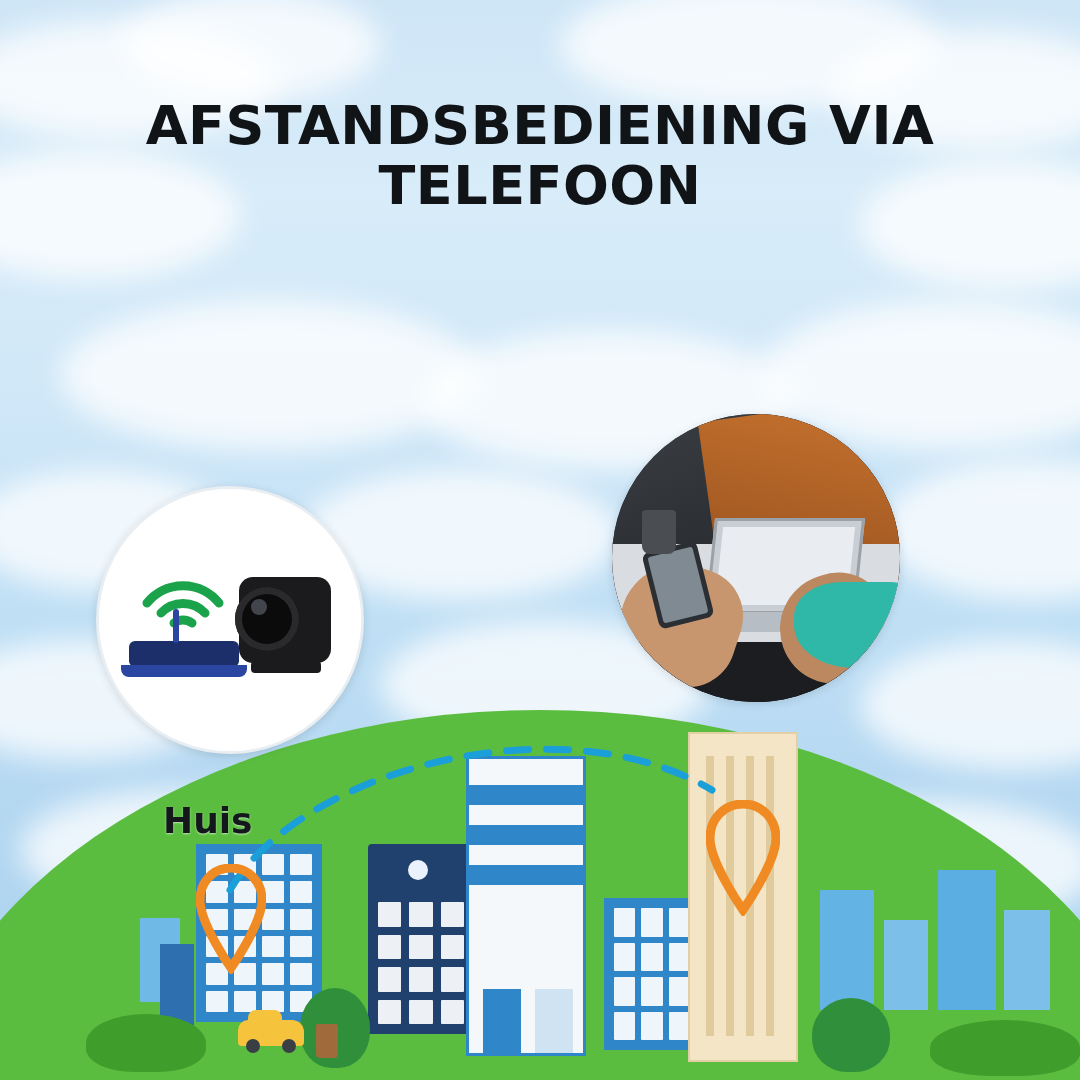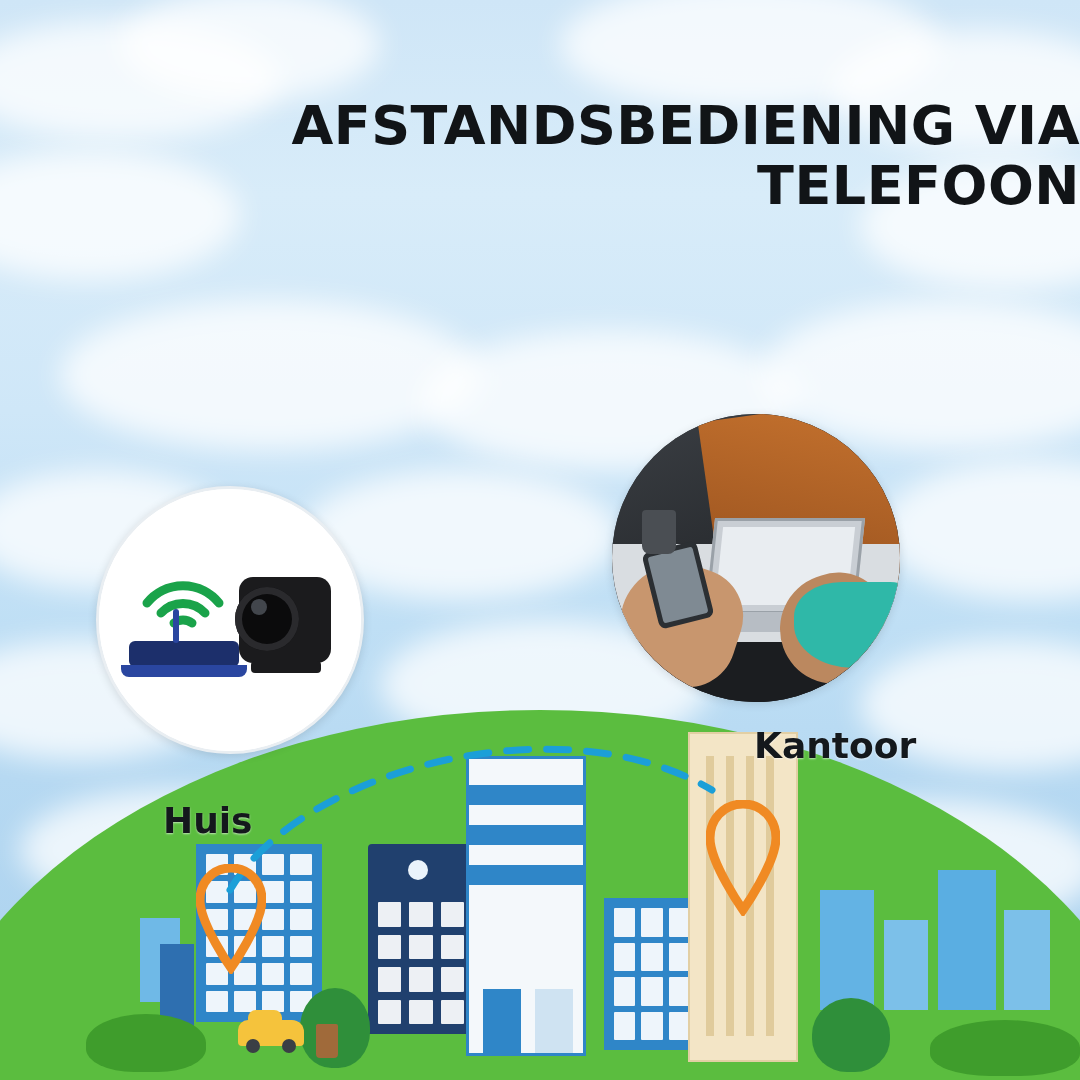--- a/index.html
+++ b/index.html
@@ -24,21 +24,21 @@
     filter: blur(6px);
   }
   .cloud.soft { filter: blur(14px); background: rgba(255,255,255,0.75); }
 
   
   .headline {
     position: absolute;
     top: 96px;
     left: 0;
     width: 1080px;
-    text-align: right;
+    text-align: center;
     font-size: 54px;
     font-weight: 700;
     letter-spacing: 0.5px;
     color: #111417;
     line-height: 1.12;
   }
   .subhead {
     position: absolute;
     top: 205px;
     left: 28px;
@@ -288,15 +288,14 @@
     </div>
 
     <div style="position:absolute; left:30px; top:96px; width:34px; height:44px; background:#4a4e53; border-radius:4px 4px 8px 8px;"></div>
 
     <div style="position:absolute; right:10px; top:160px; width:110px; height:110px; background:#bb885f; border-radius:50% 45% 45% 50%; transform:rotate(-20deg);"></div>
 
     <div style="position:absolute; right:-14px; bottom:34px; width:120px; height:86px; background:#2fb8a8; border-radius:40% 20% 10% 50%;"></div>
   </div>
 
   <div class="label label-huis">Huis</div>
-  <div class="label label-kantoor">Kantoor</div>
 
 </div>
 
 </body></html>

